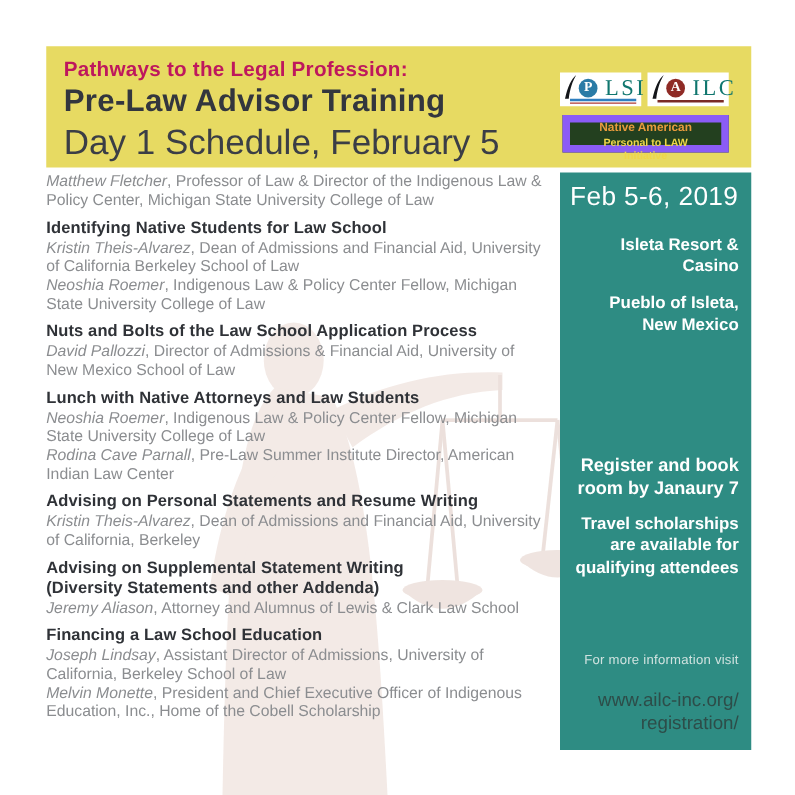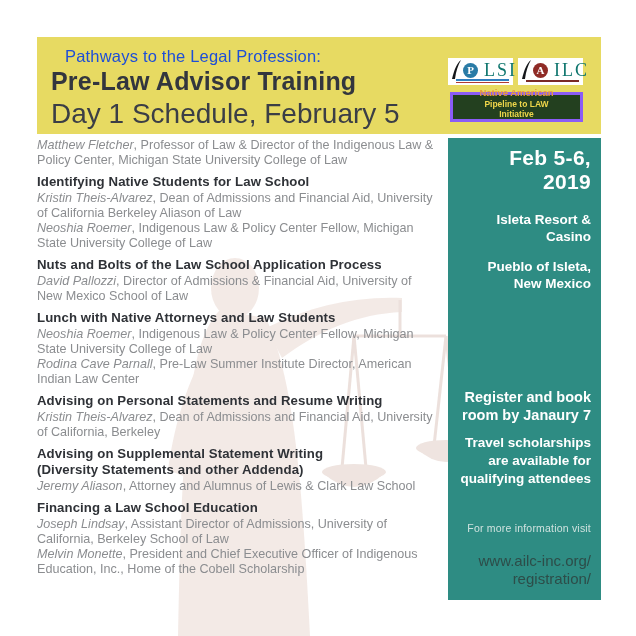--- a/index.html
+++ b/index.html
@@ -6,21 +6,21 @@
   html,body { background:#fff; }
   .page {
     position:relative; width:636px; height:636px; background:#ffffff;
     font-family:"Liberation Sans", sans-serif; overflow:hidden;
   }
   
   .header {
     position:absolute; left:37px; top:37px; width:564px; height:97px;
     background:#e7da62; padding:10px 0 0 14px;
   }
-  .kicker { font-size:16.5px; font-weight:normal; color:#1d4ed8; letter-spacing:.2px;margin-left:14px; }
+  .kicker { font-size:16.5px; font-weight:bold; color:#be185d; letter-spacing:.2px; }
   .title  { font-size:25px;   font-weight:bold; color:#33363e; letter-spacing:.2px; margin-top:1px; }
   .subtitle { font-size:28px; font-weight:400; color:#3b3e46; margin-top:2px; }
   
   .logo {
     position:absolute; top:21px; width:65px; height:27px; background:#fff;
     display:flex; align-items:center; padding:2px 3px 5px 3px;
   }
   .logo.plsi { left:411px; }
   .logo.ailc { left:481px; }
   .feather { width:11px; height:20px; flex:0 0 auto; margin-right:1px; }
@@ -35,21 +35,21 @@
     font-family:"Liberation Serif", serif; font-size:18px; color:#0f766e;
     letter-spacing:2px; margin-left:6px;
   }
   .cap-bar { position:absolute; left:8px; right:4px; height:2px; }
   .cap-bar.blue { bottom:4px; background:#2f7fc0; }
   .cap-bar.redline { bottom:2px; background:#b03a33; height:1px; }
   .cap-bar.dark { bottom:3px; background:#7a2a26; }
   
   .banner {
     position:absolute; left:413px; top:55px; width:133px; height:30px;
-    background:#23401f; border:3px solid #8b5cf6; display:flex; align-items:flex-end;
+    background:#23401f; border:6px solid #8b5cf6; display:flex; align-items:flex-start;
   }
   .banner-photo { width:21px; flex:0 0 auto; }
   .banner-photo.left {
     background:linear-gradient(90deg, rgba(0,0,0,0) 40%, #a23a32 40%, #a23a32 58%, rgba(0,0,0,0) 58%),
                linear-gradient(#474c54,#23272e);
   }
   .banner-photo.right {
     background:linear-gradient(90deg, rgba(0,0,0,0) 38%, #ddd5e2 38%, #ddd5e2 62%, rgba(0,0,0,0) 62%),
                linear-gradient(#5d4a6e,#362b44);
   }
@@ -57,21 +57,21 @@
   .banner-l1 { font-size:9.5px; font-weight:bold; color:#e89b3c; line-height:1.15; }
   .banner-l2 { font-size:8.5px; font-weight:bold; color:#efd64a; line-height:1.2; }
   
   .sidebar {
     position:absolute; left:448px; top:138px; width:153px; height:462px;
     background:#2e8c83; color:#fff; z-index:2;
     display:flex; flex-direction:column; text-align:right;
     padding:8px 10px 12px 6px;
   }
   .preline { white-space:pre-line; }
-  .dates { font-size:21px; font-weight:bold; text-align:right; padding-left:2px; letter-spacing:.3px; line-height:1.15; }
+  .dates { font-size:21px; font-weight:normal; text-align:left; padding-left:2px; letter-spacing:.3px; line-height:1.15; }
   .venue { font-size:13.5px; font-weight:bold; line-height:1.27; margin-top:17px; }
   .location { font-size:13.5px; font-weight:bold; line-height:1.27; margin-top:12px; }
   .register { font-size:14.5px; font-weight:bold; line-height:1.27; margin-top:96px; }
   .travel { font-size:13.5px; font-weight:bold; line-height:1.33; margin-top:9px; }
   .side-footer { margin-top:auto;text-align:right; }
   .info-label { font-size:10.5px; font-weight:400; color:#cfe2df; letter-spacing:.2px; }
   .reg-url { font-size:15px; font-weight:400; color:#2d4d49; line-height:1.2; margin-top:18px; cursor:pointer; }
   
   .main { position:absolute; left:37px; top:138px; width:402px; z-index:1; }
   .session { margin-bottom:6px; }
@@ -135,21 +135,21 @@
       </svg>
       <div class="badge red">A</div>
       <div class="wordmark">ILC</div>
       <div class="cap-bar dark"></div>
     </div>
 
     <div class="banner">
       <div class="banner-photo left"></div>
       <div class="banner-text">
         <div class="banner-l1">Native American</div>
-        <div class="banner-l2">Pipeline to LAW Initiative</div>
+        <div class="banner-l2">Personal to LAW Initiative</div>
       </div>
       <div class="banner-photo right"></div>
     </div>
   </div>
 
   <div class="sidebar">
     <div class="dates">Feb 5-6, 2019</div>
     <div class="venue preline">Isleta Resort &amp;
 Casino</div>
     <div class="location preline">Pueblo of Isleta,
@@ -167,21 +167,21 @@
   </div>
 
   <div class="main">
 
     <div class="session">
       <div class="person"><span class="pname">Matthew Fletcher</span><span>, Professor of Law &amp; Director of the Indigenous Law &amp; Policy Center, Michigan State University College of Law</span></div>
     </div>
 
     <div class="session">
       <div class="session-title">Identifying Native Students for Law School</div>
-      <div class="person"><span class="pname">Kristin Theis-Alvarez</span><span>, Dean of Admissions and Financial Aid, University of California Berkeley Aliason of Law</span></div>
+      <div class="person"><span class="pname">Kristin Theis-Alvarez</span><span>, Dean of Admissions and Financial Aid, University of California Berkeley School of Law</span></div>
       <div class="person"><span class="pname">Neoshia Roemer</span><span>, Indigenous Law &amp; Policy Center Fellow, Michigan State University College of Law</span></div>
     </div>
 
     <div class="session">
       <div class="session-title">Nuts and Bolts of the Law School Application Process</div>
       <div class="person"><span class="pname">David Pallozzi</span><span>, Director of Admissions &amp; Financial Aid, University of New Mexico School of Law</span></div>
     </div>
 
     <div class="session">
       <div class="session-title">Lunch with Native Attorneys and Law Students</div>

